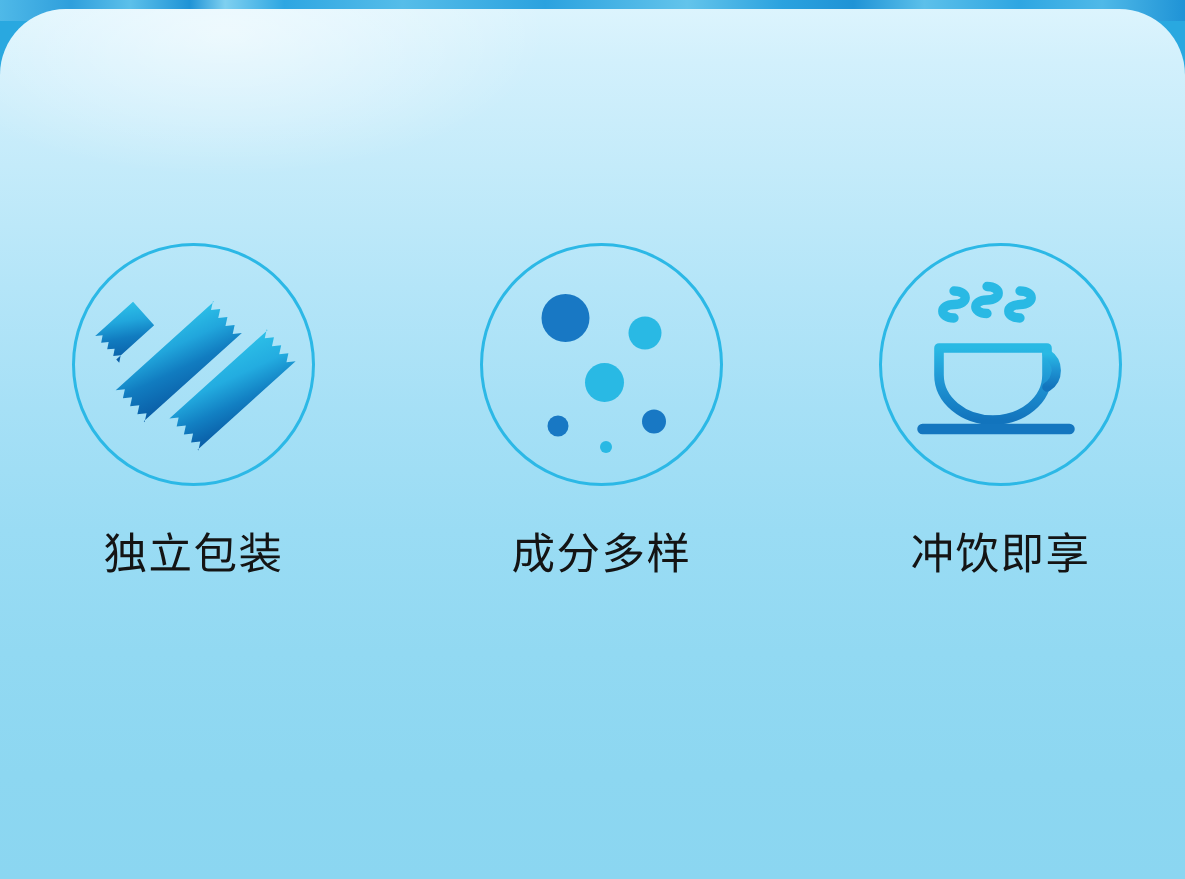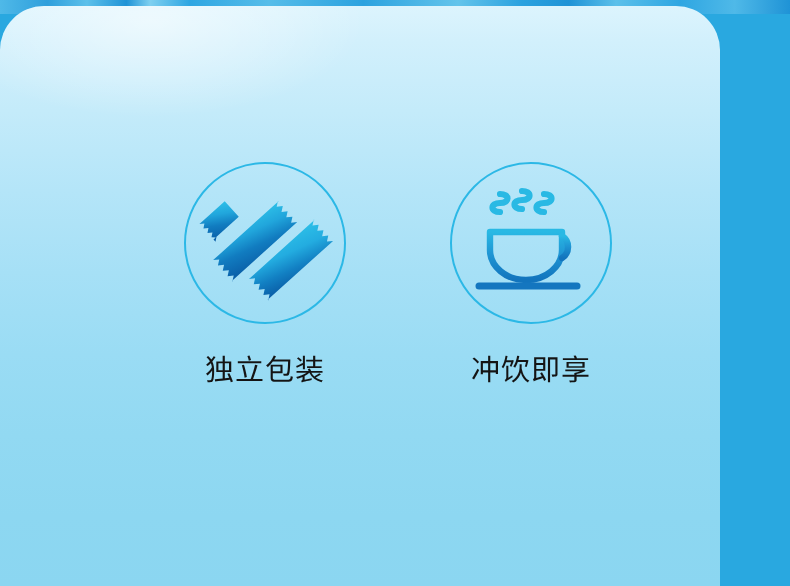--- a/index.html
+++ b/index.html
@@ -44,21 +44,21 @@
         #2ea6e2 86%,
         #4fb9e8 93%,
         #1f93d6 100%);
   }
 
   
   .panel {
     position: absolute;
     left: 0;
     top: 6px;
-    width: 720px;
+    width: 790px;
     height: 580px;
     border-top-left-radius: 44px;
     border-top-right-radius: 44px;
     background: linear-gradient(180deg,
       #dcf4fd 0%,
       #d2f0fc 6%,
       #c4ebfa 18%,
       #b4e5f8 32%,
       #a6e0f6 46%,
       #9adcf4 60%,
@@ -187,20 +187,35 @@
                   l -5 -3.6 l 5 -3.6 l -5 -3.6 l 5 -3.6 l -5 -3.6 l 5 -3.6 l -5 -3.6 l 5 -3.6
                   L 114 78
                   Z"></path>
               </g>
             </svg>
           </span>
         </div>
         <div class="feature-label">独立包装</div>
       </div>
 
+      <div class="feature feature--mix">
+        <div class="circle">
+          <span>
+            <svg width="150" height="150" viewBox="0 0 150 150" aria-hidden="true">
+              <circle cx="51" cy="44" r="16" fill="#1878c4"></circle>
+              <circle cx="104" cy="54" r="11" fill="#29b9e4"></circle>
+              <circle cx="77" cy="87" r="13" fill="#29b9e4"></circle>
+              <circle cx="46" cy="116" r="7" fill="#1878c4"></circle>
+              <circle cx="110" cy="113" r="8" fill="#1878c4"></circle>
+              <circle cx="78" cy="130" r="4" fill="#29b9e4"></circle>
+            </svg>
+          </span>
+        </div>
+        <div class="feature-label">成分多样</div>
+      </div>
 
       <div class="feature feature--brew">
         <div class="circle">
           <span>
             <svg width="130" height="130" viewBox="0 0 130 130" aria-hidden="true">
               <defs>
                 <linearGradient id="gCup" x1="0" y1="0" x2="0" y2="1">
                   <stop offset="0%" stop-color="#29b9e4"></stop>
                   <stop offset="45%" stop-color="#1f96d4"></stop>
                   <stop offset="100%" stop-color="#1274bd"></stop>

